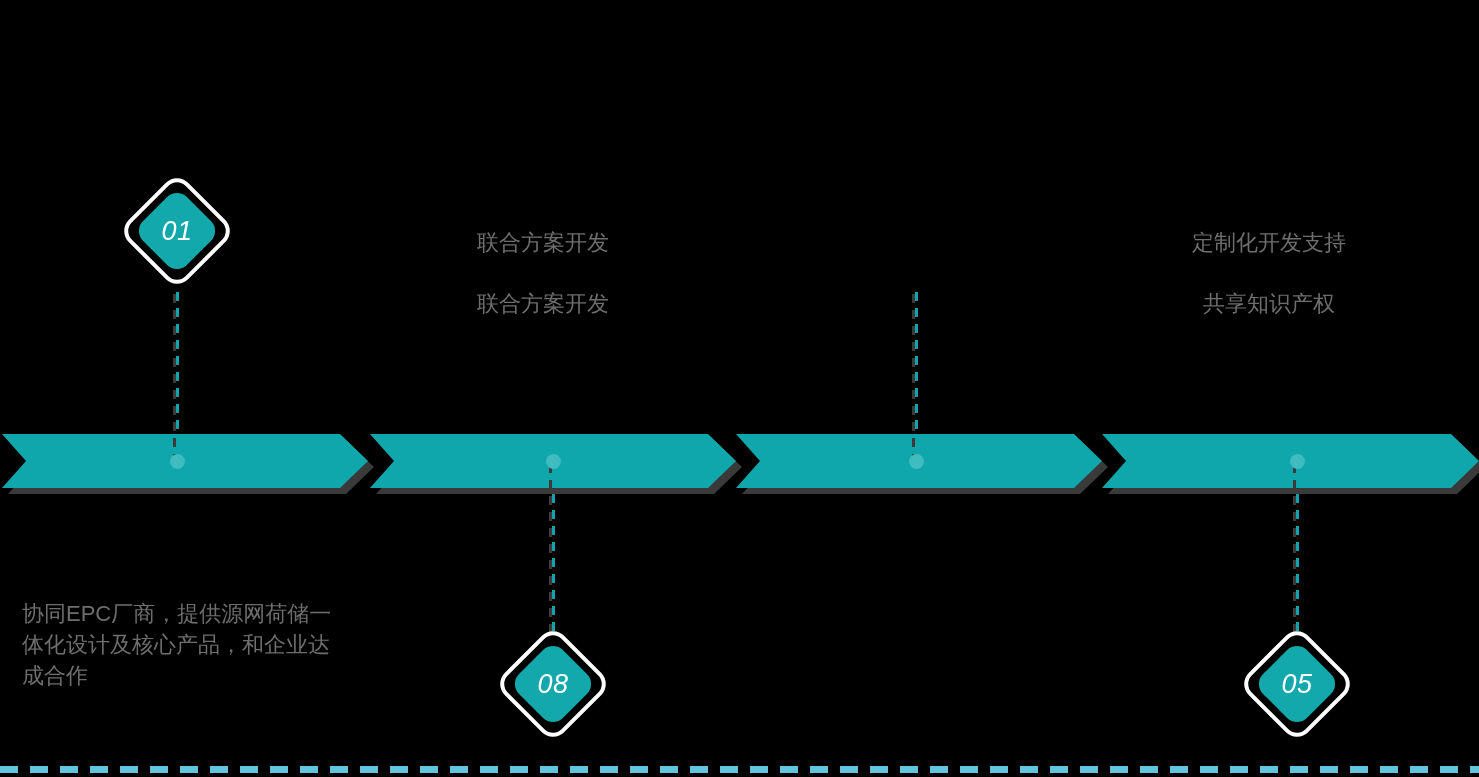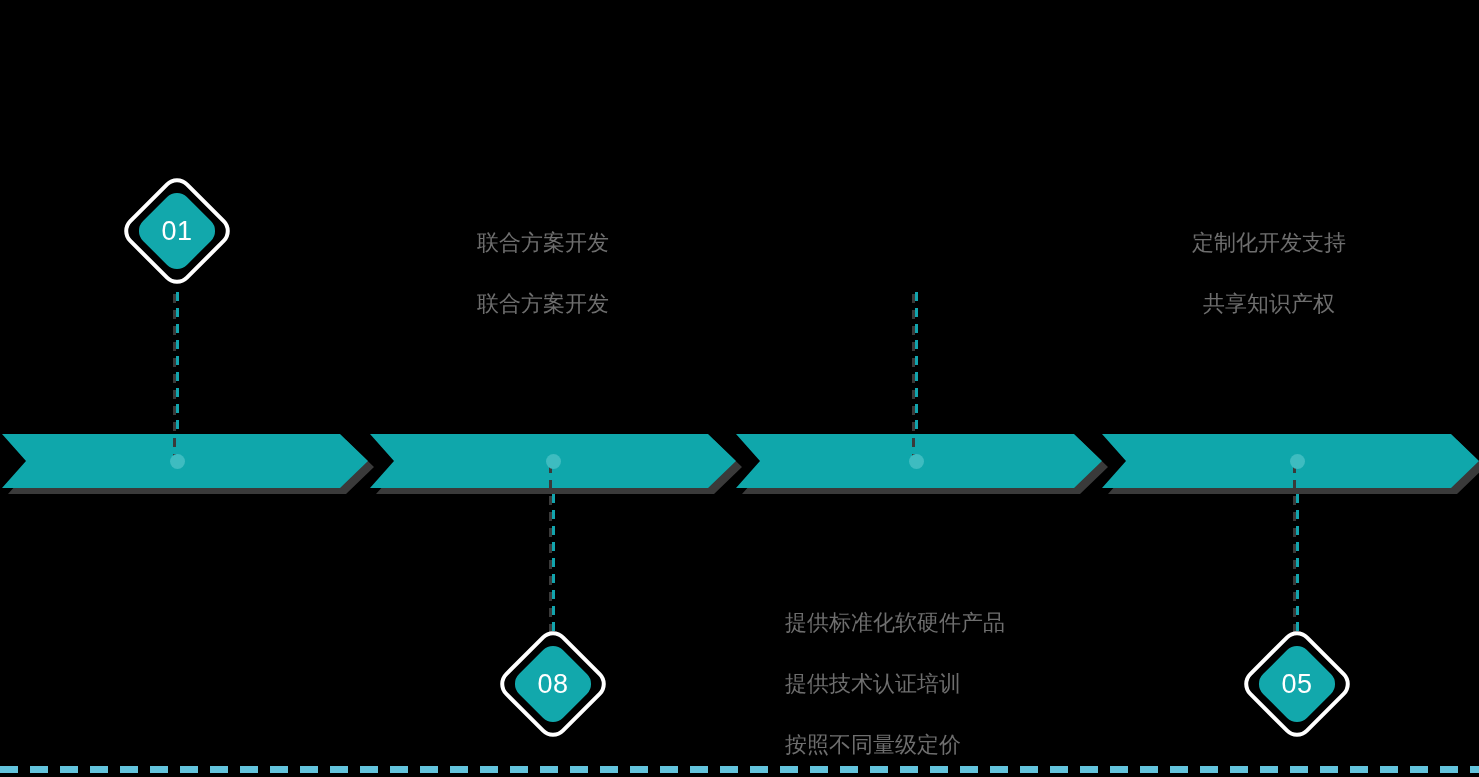--- a/index.html
+++ b/index.html
@@ -84,20 +84,21 @@
     background-image: linear-gradient(to bottom, #12a4ad 0 9px, transparent 9px 16px);
     background-size: 3px 16px;
   }
 
   
   .badge {
     position: absolute;
     width: 124px;
     height: 124px;
     z-index: 8;
+    font-style: italic;
   }
   .badge .ring {
     position: absolute;
     left: 50%;
     top: 50%;
     width: 84px;
     height: 84px;
     margin: -42px 0 0 -42px;
     border: 4px solid #ffffff;
     border-radius: 16px;
@@ -221,31 +222,29 @@
     <div class="num">08</div>
   </div>
 
 
   <div class="badge" style="left:1235px; top:622px;">
     <div class="ring"></div>
     <div class="core"></div>
     <div class="num">05</div>
   </div>
 
+  <div class="txt para" style="left:22px; top:598px;">
+    <div>协同EPC厂商，提供源网荷储一体化设计及核心产品，和企业达成合作</div>
+  </div>
 
   <div class="txt" style="left:460px; top:232px;margin-left:17px;">
     <div class="row">联合方案开发</div>
     <div class="row">联合方案开发</div>
   </div>
 
-  <div class="txt" style="left:785px; top:612px;">
-    <div class="row">提供标准化软硬件产品</div>
-    <div class="row">提供技术认证培训</div>
-    <div class="row">按照不同量级定价</div>
-  </div>
 
   <div class="txt" style="left:1192px; top:232px;text-align:center;">
     <div class="row">定制化开发支持</div>
     <div class="row">共享知识产权</div>
   </div>
 
   <div id="bottom-rule"></div>
 
 </div>
 

